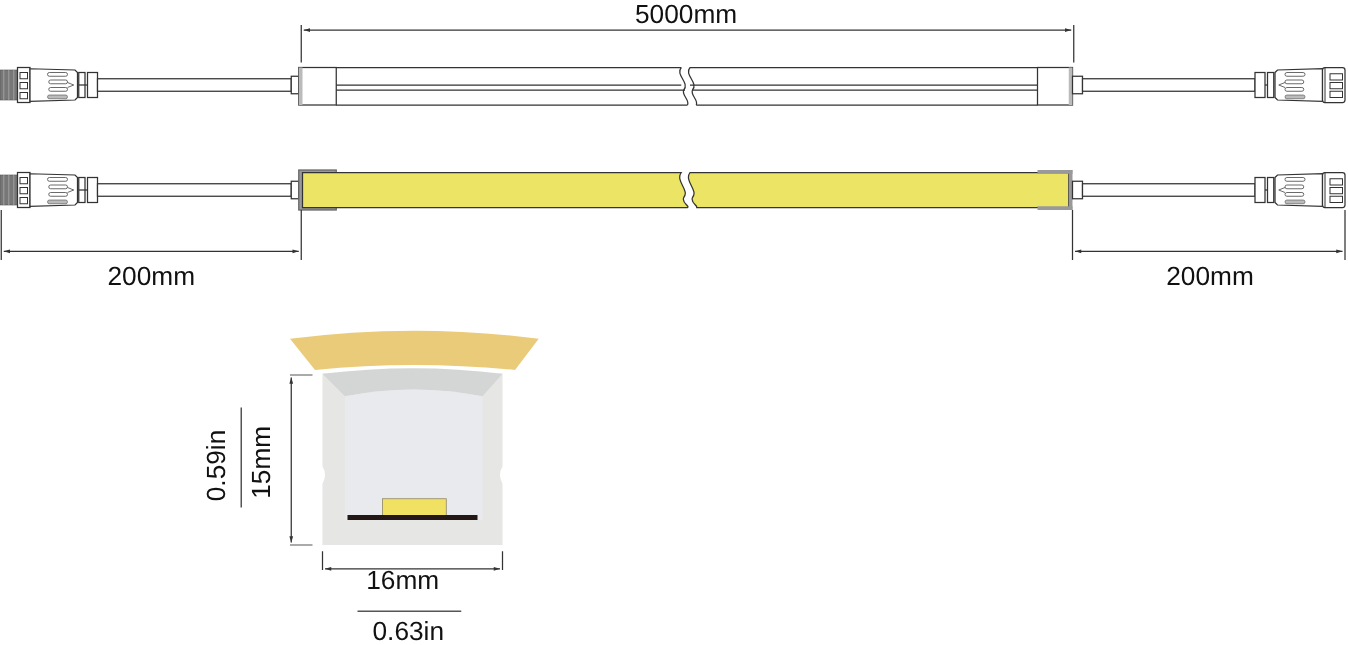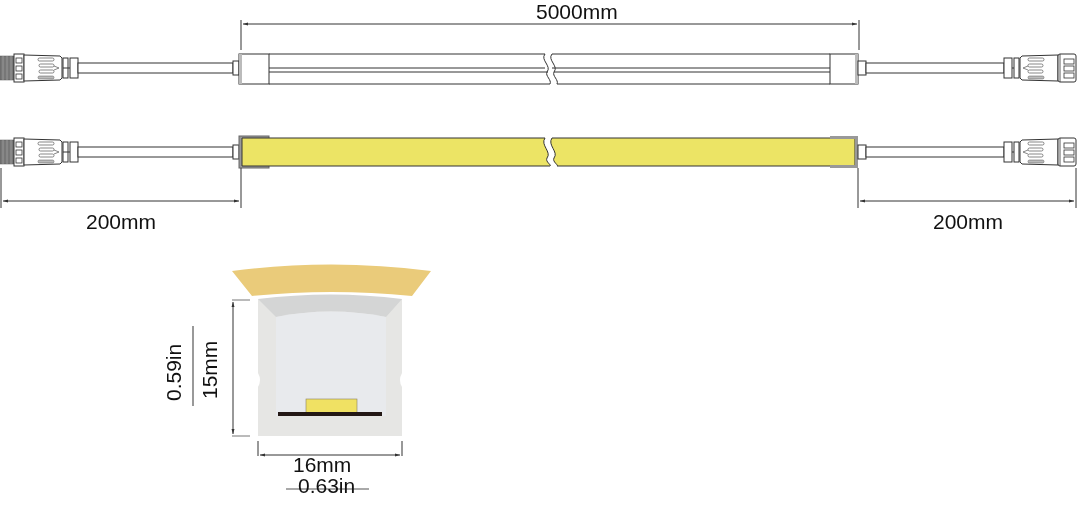--- a/index.html
+++ b/index.html
@@ -120,21 +120,21 @@
     <line x1="233" y1="302" x2="233" y2="434" stroke="#333" stroke-width="1" marker-start="url(#arr)" marker-end="url(#arr)"></line>
     <line x1="193" y1="326" x2="193" y2="406" stroke="#555" stroke-width="1.2"></line>
 
     <line x1="258" y1="441" x2="258" y2="456" stroke="#333" stroke-width="1"></line>
     <line x1="402" y1="441" x2="402" y2="456" stroke="#333" stroke-width="1"></line>
     <line x1="260" y1="455" x2="400" y2="455" stroke="#333" stroke-width="1" marker-start="url(#arr)" marker-end="url(#arr)"></line>
     <line x1="286" y1="489" x2="369" y2="489" stroke="#555" stroke-width="1.2"></line>
   </g>
 </svg>
 
-<div class="lbl" style="left:536px; top:1px;text-align:center;">5000mm</div>
+<div class="lbl" style="left:508px; top:1px;text-align:center;">5000mm</div>
 <div class="lbl" style="left:86px; top:211px;">200mm</div>
 <div class="lbl" style="left:933px; top:211px;">200mm</div>
 
 <div class="vlbl" style="left:163px; top:401px;">0.59in</div>
 <div class="vlbl" style="left:199px; top:399px;">15mm</div>
 
 <div class="lbl" style="left:293px; top:454px;">16mm</div>
-<div class="lbl" style="left:298px; top:475px;text-align:right;">0.63in</div>
+<div class="lbl" style="left:298px; top:495px;text-align:right;">0.63in</div>
 
 </body></html>

